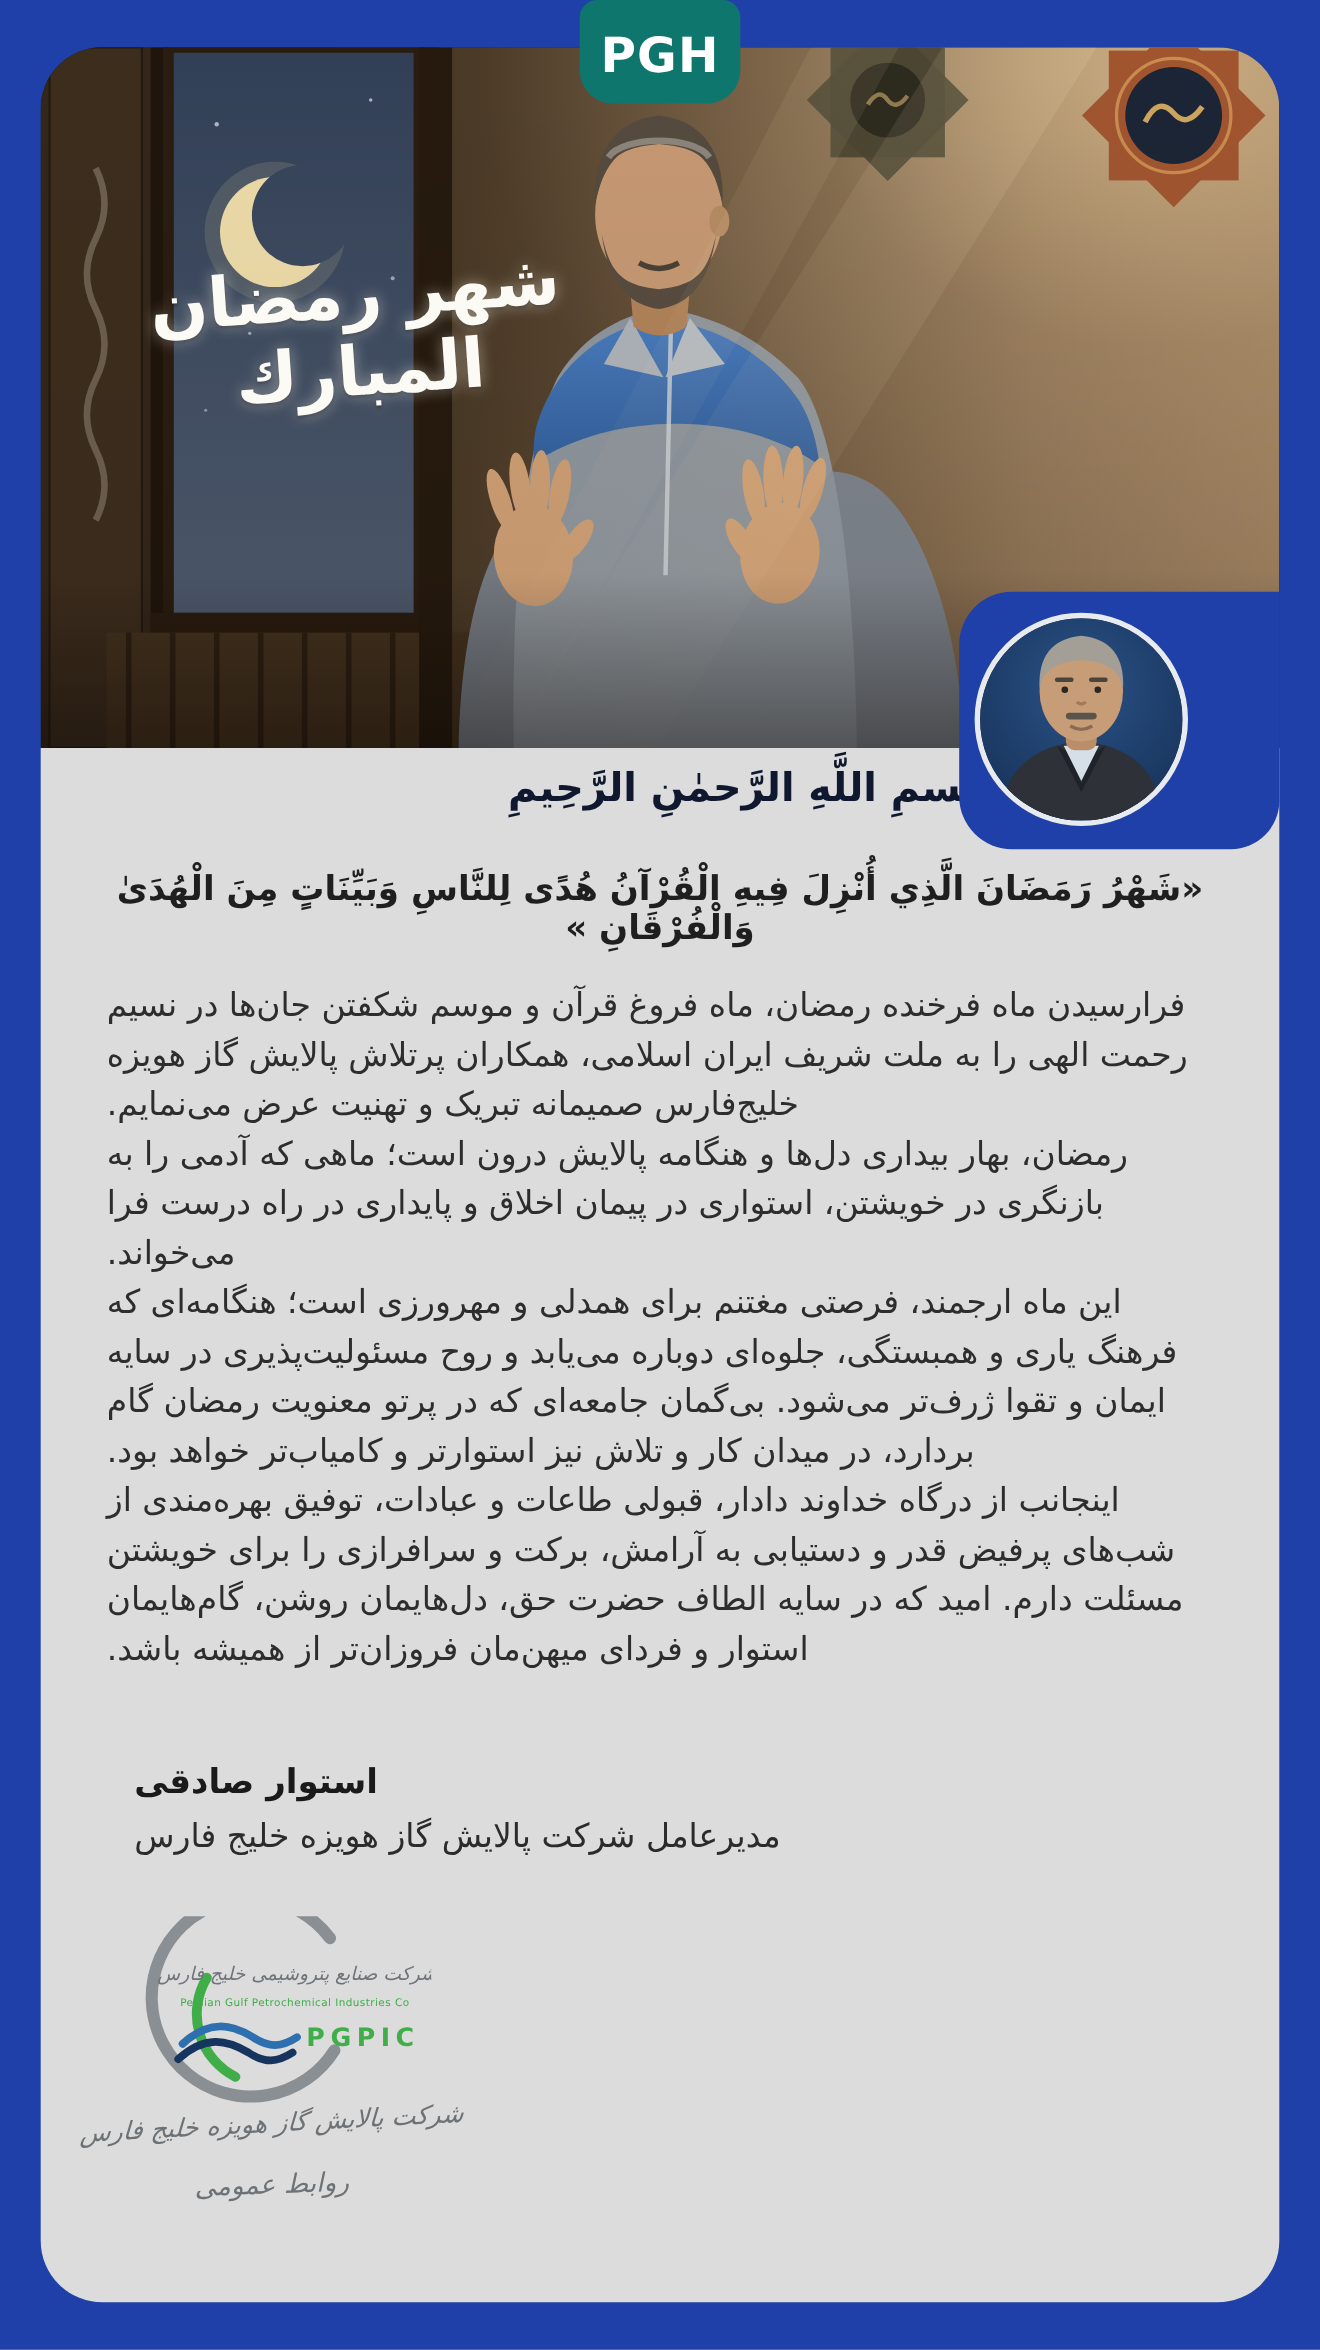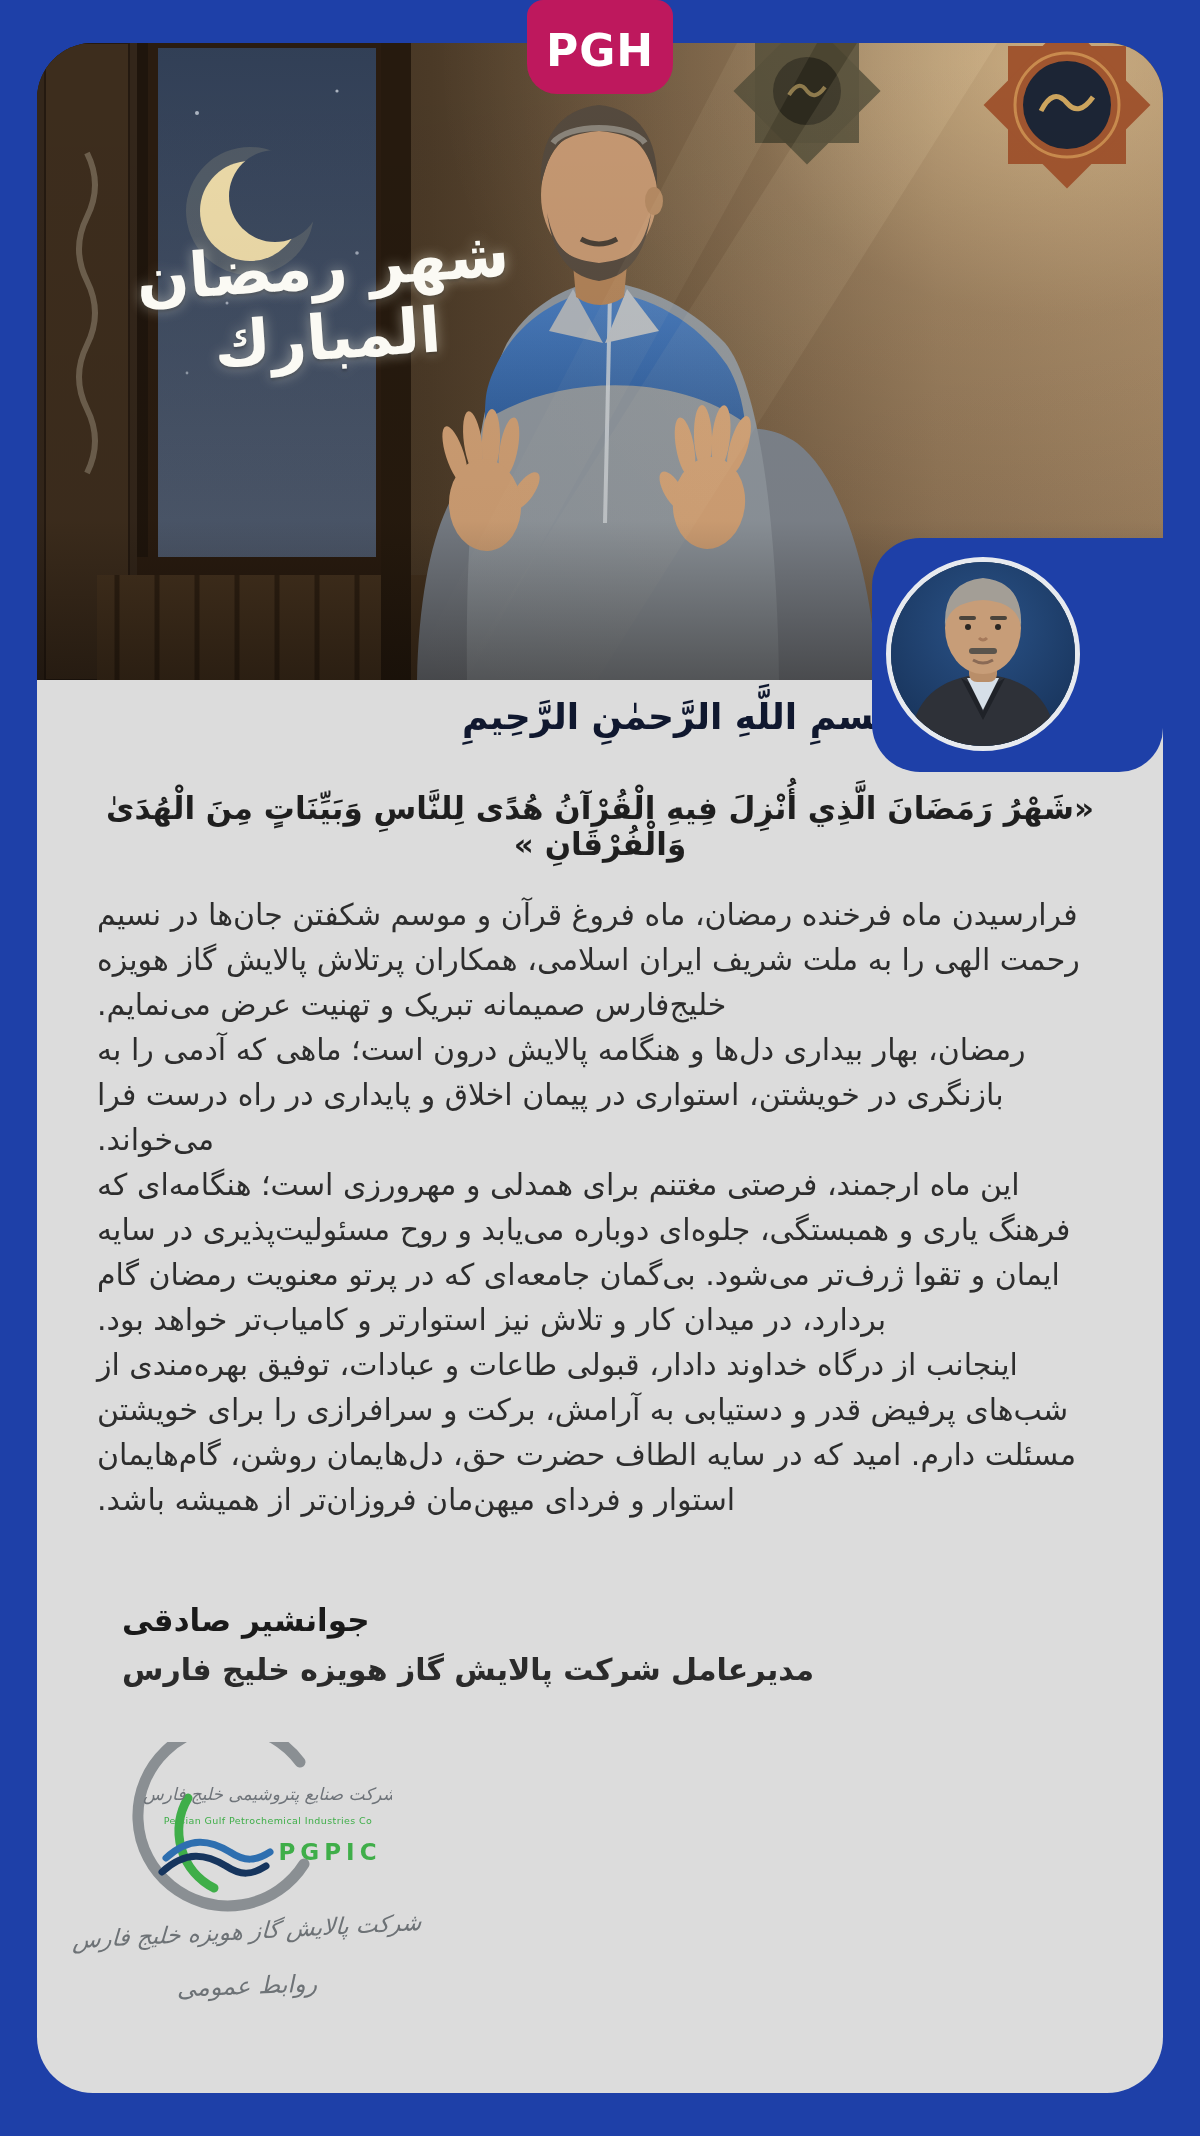--- a/index.html
+++ b/index.html
@@ -22,21 +22,21 @@
     direction:rtl;text-align:center;
     font-size:62px;font-weight:bold;color:#fbfaf4;
     transform:rotate(-4deg);
     text-shadow:0 0 14px rgba(255,250,230,.45), 0 2px 3px rgba(0,0,0,.35);
     line-height:1.15;
   }
 
   
   .badge{
     position:absolute;left:527px;top:0;width:146px;height:94px;
-    background:#be185d;border-radius:16px 16px 30px 30px;
+    background:#0f766e;border-radius:16px 16px 30px 30px;
     display:flex;align-items:center;justify-content:center;
     z-index:6;
   }
   .badge span{
     color:#ffffff;font-size:44px;font-weight:bold;letter-spacing:1px;
     padding-top:6px;
   }
 
   
   .avatar-tab{
@@ -68,21 +68,21 @@
   .body-text{
     position:absolute;top:212px;left:60px;right:60px;
     direction:rtl;text-align:left;
     font-size:30px;line-height:45px;color:#2D2D2D;
   }
   .body-text p{margin:0;}
   .signature{
     position:absolute;top:922px;left:85px;direction:rtl;text-align:left;
   }
   .sig-name{font-size:31px;font-weight:bold;color:#1A1A1A;}
-  .sig-title{font-size:30px;color:#2B2B2B;margin-top:14px;font-weight:bold;}
+  .sig-title{font-size:30px;color:#2B2B2B;margin-top:14px;}
 
   
   .pgpic{position:absolute;top:1062px;left:55px;width:300px;height:176px;}
   .handwritten{
     position:absolute;top:1238px;left:28px;width:364px;
     direction:rtl;text-align:center;
     font-size:23px;font-style:italic;color:#6D7276;
     transform:rotate(-3deg) skewX(-6deg);
     letter-spacing:0px;
   }
@@ -231,21 +231,21 @@
     <div class="verse">«شَهْرُ رَمَضَانَ الَّذِي أُنْزِلَ فِيهِ الْقُرْآنُ هُدًى لِلنَّاسِ وَبَيِّنَاتٍ مِنَ الْهُدَىٰ وَالْفُرْقَانِ »</div>
 
     <div class="body-text">
       <p>فرارسیدن ماه فرخنده رمضان، ماه فروغ قرآن و موسم شکفتن جان‌ها در نسیم رحمت الهی را به ملت شریف ایران اسلامی، همکاران پرتلاش پالایش گاز هویزه خلیج‌فارس صمیمانه تبریک و تهنیت عرض می‌نمایم.</p>
       <p>رمضان، بهار بیداری دل‌ها و هنگامه پالایش درون است؛ ماهی که آدمی را به بازنگری در خویشتن، استواری در پیمان اخلاق و پایداری در راه درست فرا می‌خواند.</p>
       <p>این ماه ارجمند، فرصتی مغتنم برای همدلی و مهرورزی است؛ هنگامه‌ای که فرهنگ یاری و همبستگی، جلوه‌ای دوباره می‌یابد و روح مسئولیت‌پذیری در سایه ایمان و تقوا ژرف‌تر می‌شود. بی‌گمان جامعه‌ای که در پرتو معنویت رمضان گام بردارد، در میدان کار و تلاش نیز استوارتر و کامیاب‌تر خواهد بود.</p>
       <p>اینجانب از درگاه خداوند دادار، قبولی طاعات و عبادات، توفیق بهره‌مندی از شب‌های پرفیض قدر و دستیابی به آرامش، برکت و سرافرازی را برای خویشتن مسئلت دارم. امید که در سایه الطاف حضرت حق، دل‌هایمان روشن، گام‌هایمان استوار و فردای میهن‌مان فروزان‌تر از همیشه باشد.</p>
     </div>
 
     <div class="signature">
-      <div class="sig-name">جوانشیر صادقی</div>
+      <div class="sig-name">استوار صادقی</div>
       <div class="sig-title">مدیرعامل شرکت پالایش گاز هویزه خلیج فارس</div>
     </div>
 
     <svg class="pgpic" viewBox="0 0 300 176">
       <path d="M 208 20 A 90 90 0 1 0 212 122" fill="none" stroke="#8A8F93" stroke-width="11" stroke-linecap="round"></path>
       <path d="M 96 56 A 64 64 0 0 0 122 146" fill="none" stroke="#3FAE49" stroke-width="9" stroke-linecap="round"></path>
       <text x="178" y="58" text-anchor="middle" font-size="17" font-style="italic" fill="#6F747A">شرکت صنایع پتروشیمی خلیج فارس</text>
       <text x="176" y="82" text-anchor="middle" font-size="9.5" letter-spacing="0.4" fill="#3FAE49">Persian Gulf Petrochemical Industries Co</text>
       <path d="M 74 116 C 98 94 118 98 138 110 C 153 120 164 119 178 110" fill="none" stroke="#2E6FB0" stroke-width="7" stroke-linecap="round"></path>
       <path d="M 70 130 C 94 108 114 112 134 124 C 149 134 160 133 174 124" fill="none" stroke="#16355E" stroke-width="7" stroke-linecap="round"></path>

